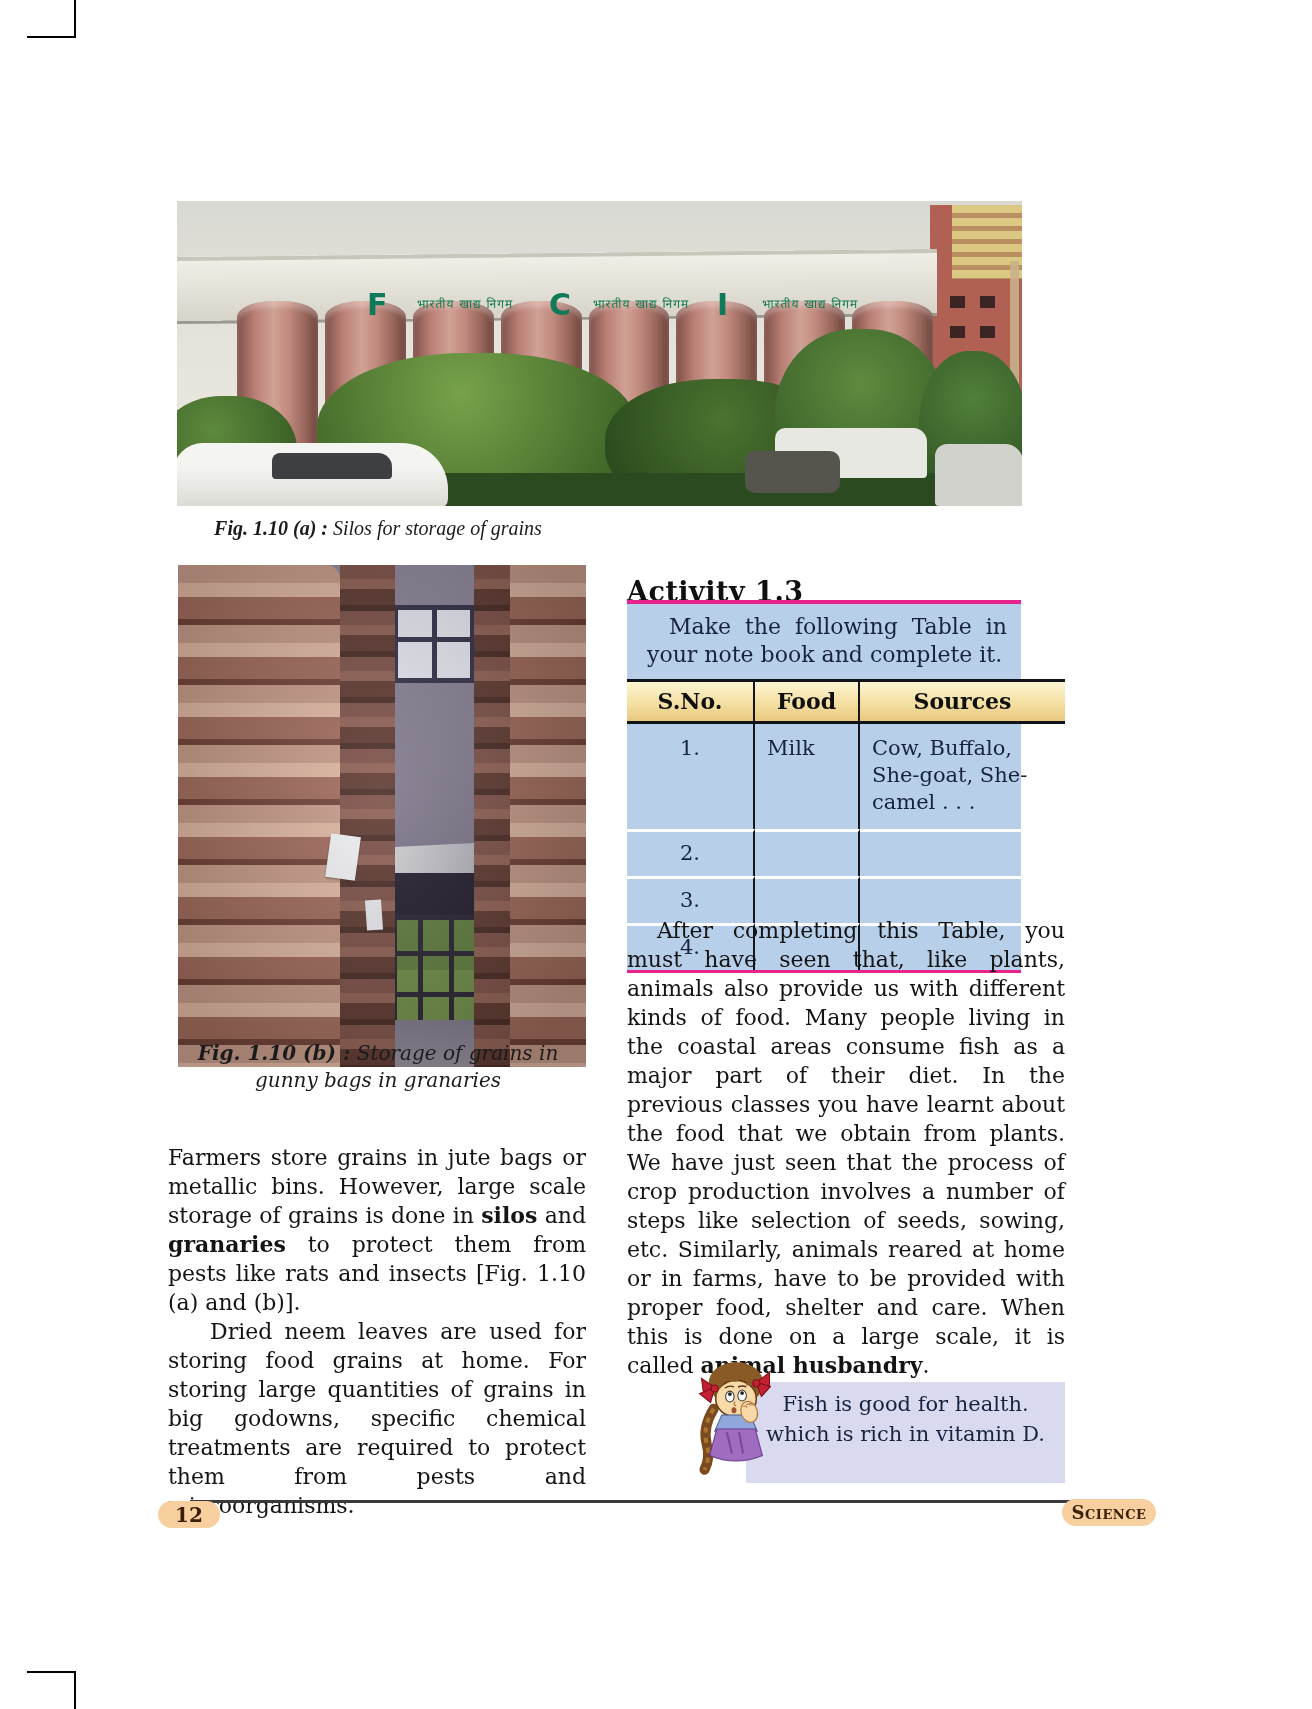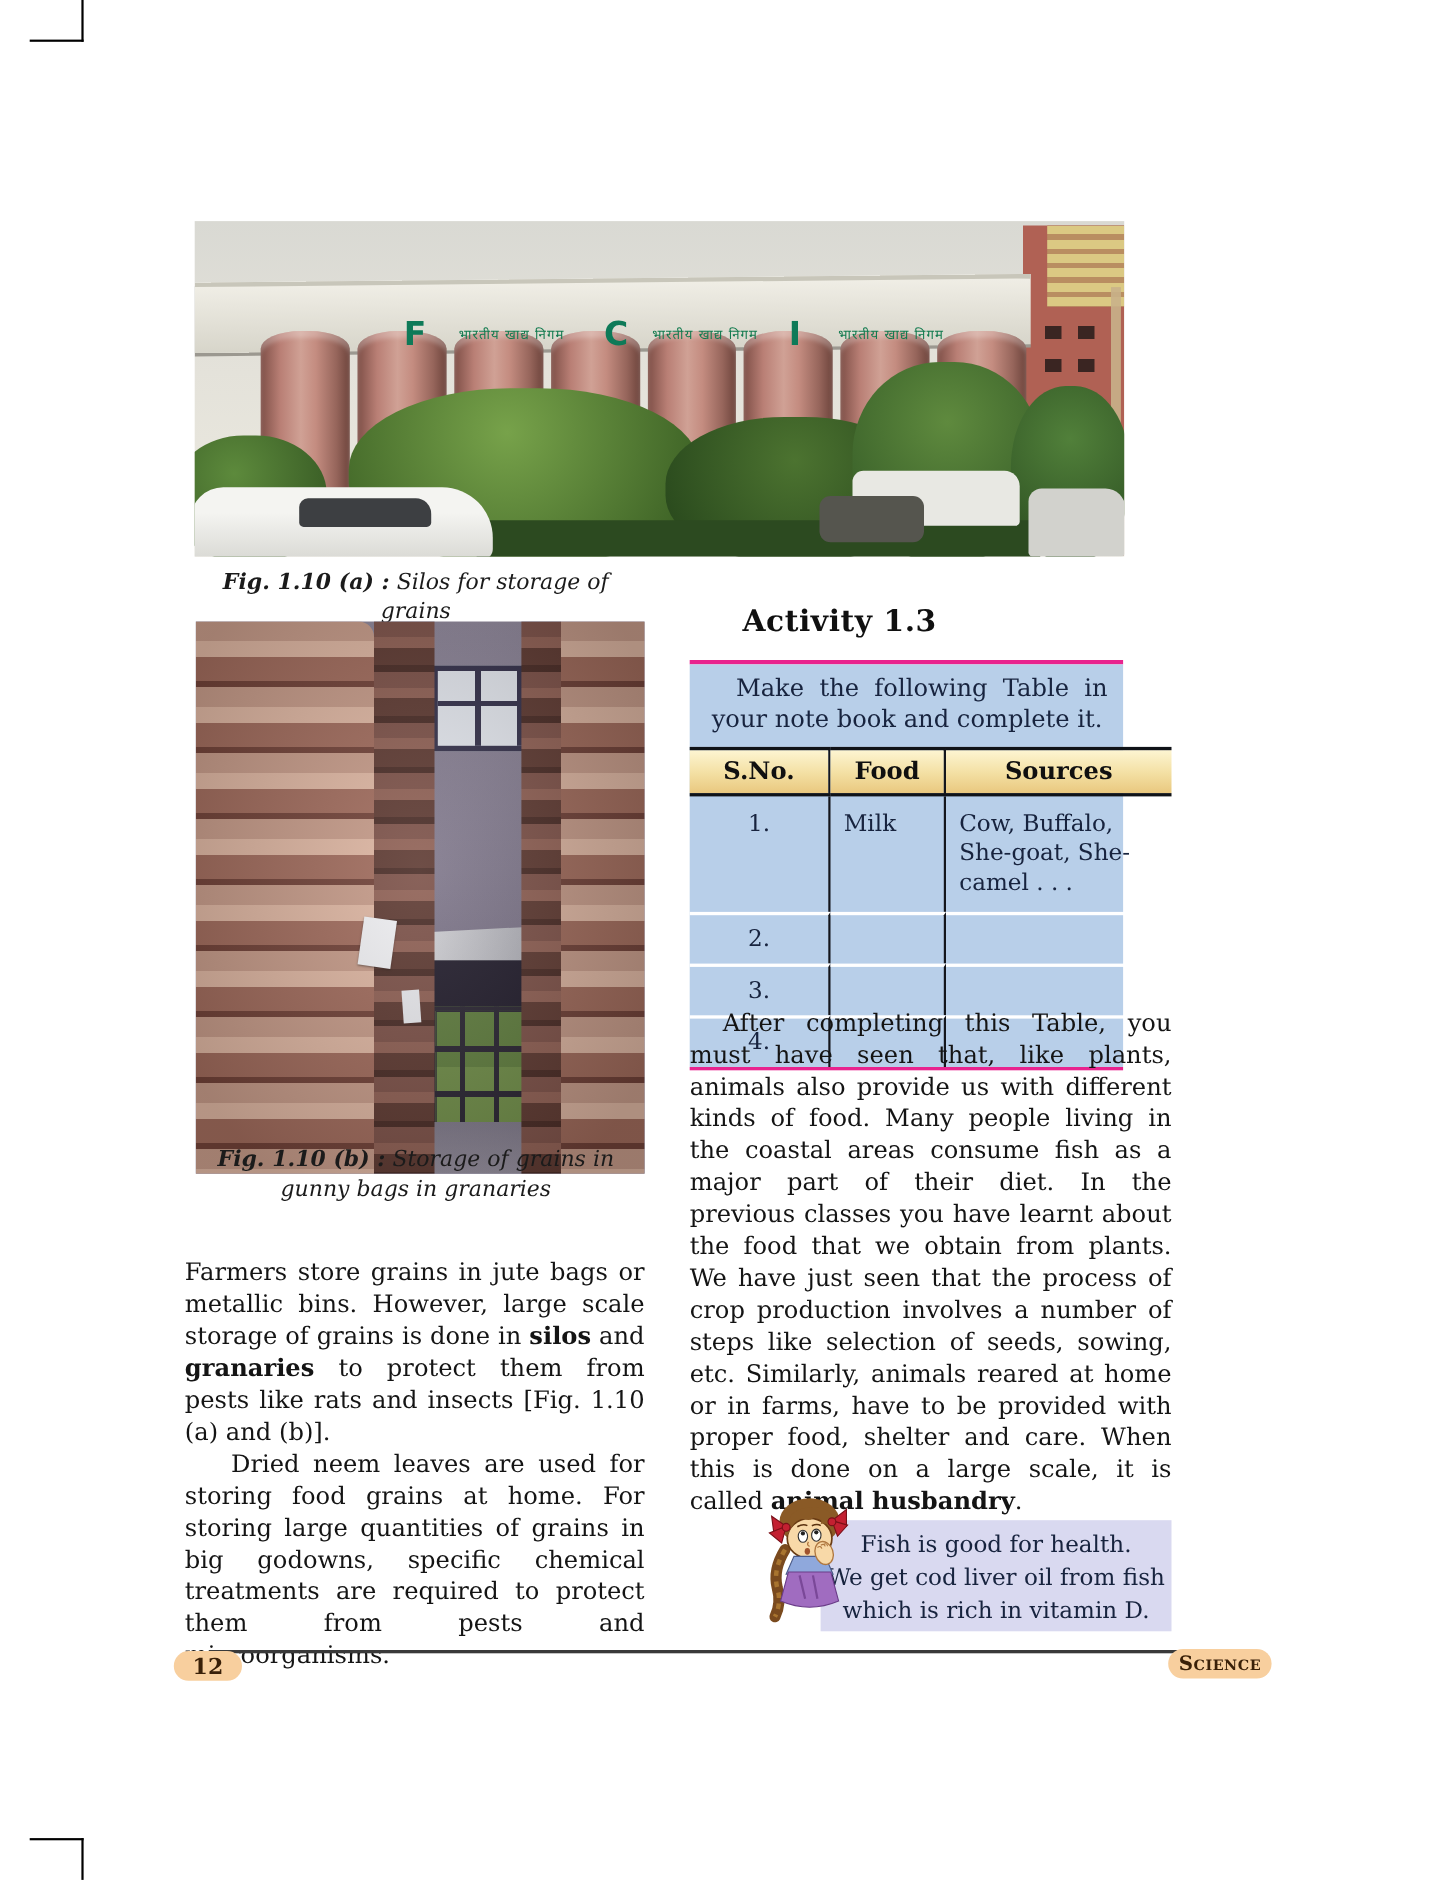--- a/index.html
+++ b/index.html
@@ -74,21 +74,21 @@
 
   
   .body-text{font-size:22px;line-height:29px;color:#141414;text-align:justify;}
   .b{font-weight:bold;}
   .left-text{position:absolute;left:168px;top:1143px;width:418px;}
   .left-text p{margin:0;}
   .left-text .p2{text-indent:42px;}
 
   .section-head{position:absolute;left:627px;top:518px;width:440px;font-weight:bold;font-size:28px;color:#189bd7;letter-spacing:.2px;}
   .section-head .num{margin-right:9px;}
-  .activity-head{position:absolute;left:627px;top:550px;width:440px;font-weight:bold;font-size:27px;color:#101010;letter-spacing:.5px;margin-left:48px;}
+  .activity-head{position:absolute;left:627px;top:576px;width:440px;font-weight:bold;font-size:27px;color:#101010;letter-spacing:.5px;}
 
   .activity-box{position:absolute;left:627px;top:600px;width:394px;}
   .pink-line{height:3.5px;background:#e8238e;}
   .act-intro{background:#b8cfe9;color:#17233e;font-size:22px;line-height:28px;padding:9px 14px 10px 20px;text-indent:22px;text-align:justify;}
   .tbl{display:grid;grid-template-columns:128px 105px 205px;background:#b8cfe9;}
   .th{background:linear-gradient(#fdf5d2,#f3dfa2 55%,#e9c87f);font-weight:bold;font-size:22px;color:#101010;
       text-align:center;padding:6px 0 7px 0;border-top:3px solid #101318;border-bottom:3px solid #101318;}
   .td{font-size:21px;line-height:27px;color:#17233e;padding:8px 10px 9px 12px;min-height:24px;}
   .c1{border-right:2.5px solid #14161c;}
   .c2{border-right:2.5px solid #14161c;}
@@ -154,21 +154,21 @@
     <div class="pa-tree" style="left:598px;top:128px;width:172px;height:182px;background:radial-gradient(circle at 50% 30%,#5f8a3e,#2c5222);"></div>
     <div class="pa-tree" style="left:742px;top:150px;width:108px;height:160px;background:radial-gradient(circle at 50% 30%,#51803a,#27481e);"></div>
     <div class="pa-hedge"></div>
     <div class="pa-van"></div>
     <div class="pa-car2"></div>
     <div class="pa-car3"></div>
     <div class="pa-car1"></div>
     <div class="pa-car1-glass"></div>
   </div>
 
-  <div class="caption" style="left:168px;top:515px;width:420px;">
+  <div class="caption" style="left:168px;top:515px;width:420px;font-family:Liberation Serif, serif;">
     <span class="cap-label">Fig. 1.10 (a) :</span>
     <span class="cap-text">Silos for storage of grains</span>
   </div>
 
   <div class="photo-b">
     <div class="pb-win-top"></div>
     <div class="pb-tarp"></div>
     <div class="pb-dark"></div>
     <div class="pb-win-bot"></div>
     <div class="pb-grid"></div>
@@ -223,21 +223,20 @@
     </div>
     <div class="pink-line"></div>
   </div>
 
   <div class="right-para body-text">
     <p><span>After completing this Table, you must have seen that, like plants, animals also provide us with different kinds of food. Many people living in the coastal areas consume fish as a major part of their diet. In the previous classes you have learnt about the food that we obtain from plants. We have just seen that the process of crop production involves a number of steps like selection of seeds, sowing, etc. Similarly, animals reared at home or in farms, have to be provided with proper food, shelter and care. When this is done on a large scale, it is called </span><span class="b">animal husbandry</span><span>.</span></p>
   </div>
 
   <div class="fact-box">
     <div class="line pad">Fish is good for health.</div>
-    <div class="line">We get cod liver oil from fish</div>
     <div class="line">which is rich in vitamin D.</div>
   </div>
   <div class="girl">
     <svg viewBox="0 0 100 130" width="104" height="132">
       <path d="M28 52 q-11 18 -7 34 q4 14 -2 26" stroke="#7a4a1e" stroke-width="10" fill="none" stroke-linecap="round"></path>
       <path d="M28 52 q-11 18 -7 34 q4 14 -2 26" stroke="#a8742f" stroke-width="4" fill="none" stroke-dasharray="5 5"></path>
       <ellipse cx="50" cy="27" rx="27" ry="21" fill="#8a5a26"></ellipse>
       <ellipse cx="50" cy="42" rx="20" ry="18" fill="#f8d9a8" stroke="#6a3c14" stroke-width="1.5"></ellipse>
       <path d="M30 40 q-3 -24 20 -26 q24 -2 23 22 q-7 -9 -13 -7 q2 -7 -5 -9 q-2 7 -9 5 q-9 -3 -16 15z" fill="#8a5a26"></path>
       <g fill="#c32031" stroke="#7a1018" stroke-width="1">

